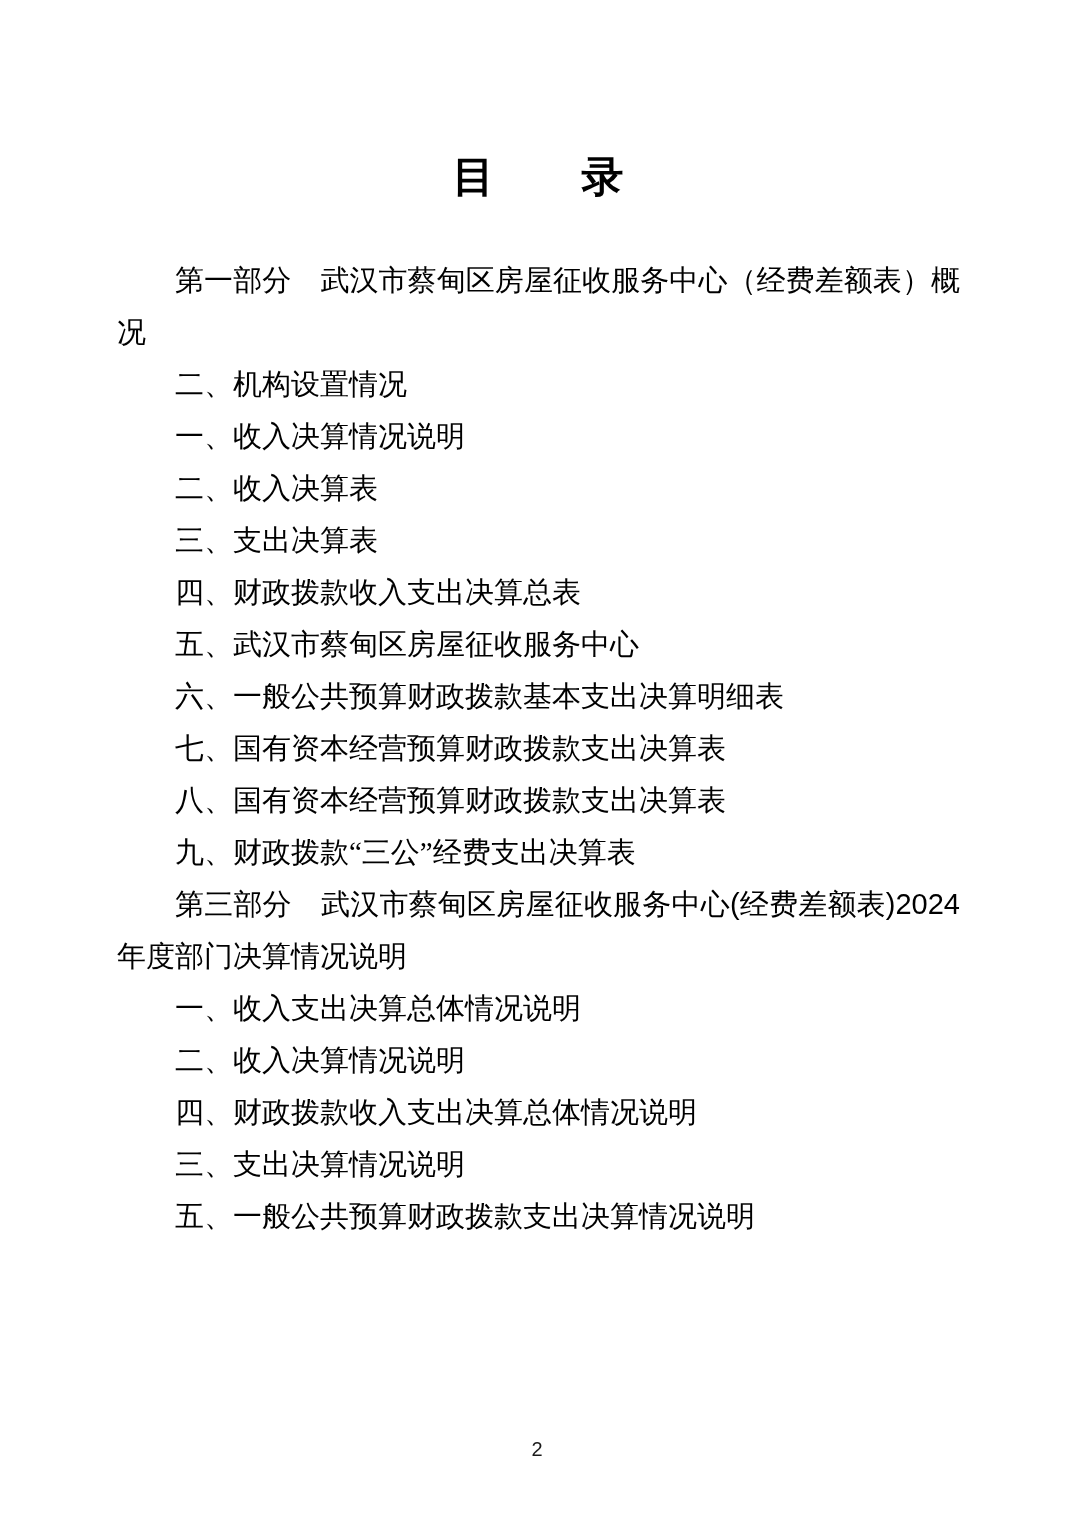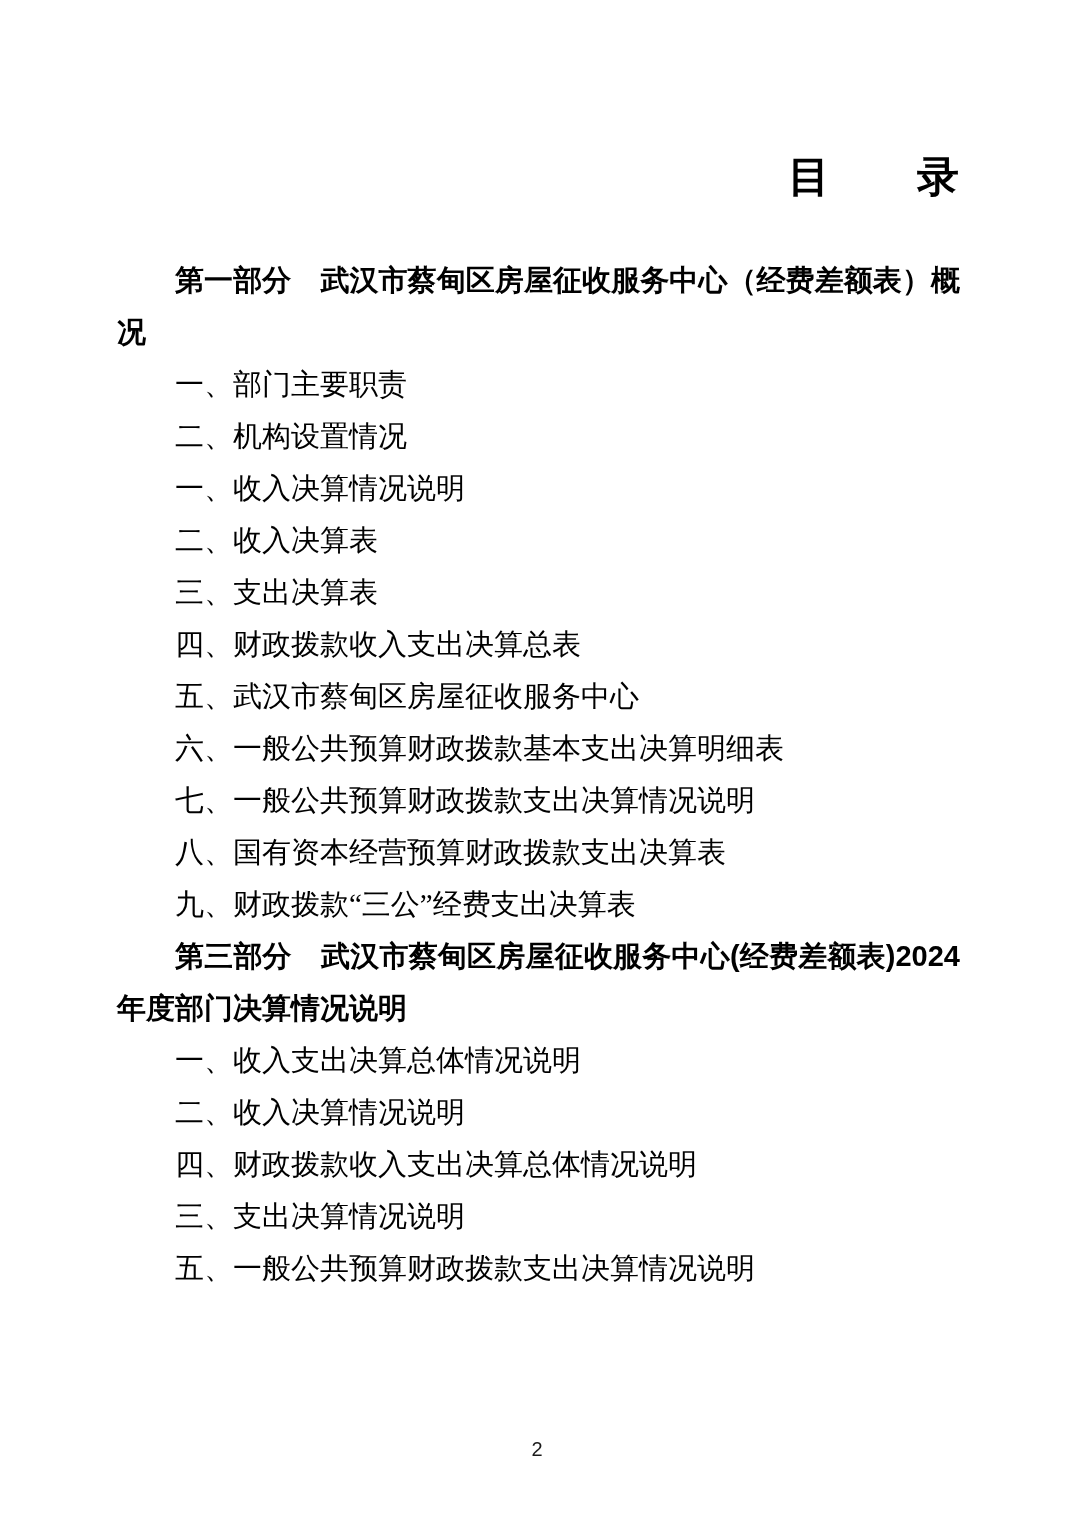--- a/index.html
+++ b/index.html
@@ -14,37 +14,37 @@
     margin: 0 auto;
     background: #ffffff;
     color: #000000;
     overflow: hidden;
   }
   .content {
     padding: 156px 114px 0 117px;
   }
   .doc-title {
     margin: 0 0 56px 0;
-    text-align: right;
+    text-align: center;
     font-family: "Liberation Sans", sans-serif;
     font-weight: bold;
     font-size: 42px;
     line-height: 42px;
     letter-spacing: 1px;
     white-space: pre;
   }
   .toc p {
     margin: 0;
     font-size: 29px;
     line-height: 52px;
     text-align: justify;
   }
   .toc p.heading {
     font-family: "Liberation Sans", sans-serif;
-    font-weight: bold;
+    font-weight: normal;
     text-indent: 58px;
   }
   .toc p.item {
     font-family: "Liberation Serif", serif;
     font-weight: normal;
     text-indent: 58px;
   }
   .footer {
     position: absolute;
     top: 1436px;
@@ -61,30 +61,29 @@
 <body>
 
 <div class="page">
   <div class="content">
 
     <h1 class="doc-title">目　　录</h1>
 
     <div class="toc">
 
       <p class="heading">第一部分　武汉市蔡甸区房屋征收服务中心（经费差额表）概况</p>
-      <p class="item">一、部门主要职责</p>
       <p class="item">二、机构设置情况</p>
 
       <p class="item">一、收入决算情况说明</p>
       <p class="item">二、收入决算表</p>
       <p class="item">三、支出决算表</p>
       <p class="item">四、财政拨款收入支出决算总表</p>
       <p class="item">五、武汉市蔡甸区房屋征收服务中心</p>
       <p class="item">六、一般公共预算财政拨款基本支出决算明细表</p>
-      <p class="item">七、一般公共预算财政拨款支出决算情况说明</p>
+      <p class="item">七、国有资本经营预算财政拨款支出决算表</p>
       <p class="item">八、国有资本经营预算财政拨款支出决算表</p>
       <p class="item">九、财政拨款“三公”经费支出决算表</p>
 
       <p class="heading">第三部分　武汉市蔡甸区房屋征收服务中心(经费差额表)2024年度部门决算情况说明</p>
       <p class="item">一、收入支出决算总体情况说明</p>
       <p class="item">二、收入决算情况说明</p>
       <p class="item">四、财政拨款收入支出决算总体情况说明</p>
       <p class="item">三、支出决算情况说明</p>
       <p class="item">五、一般公共预算财政拨款支出决算情况说明</p>
 

